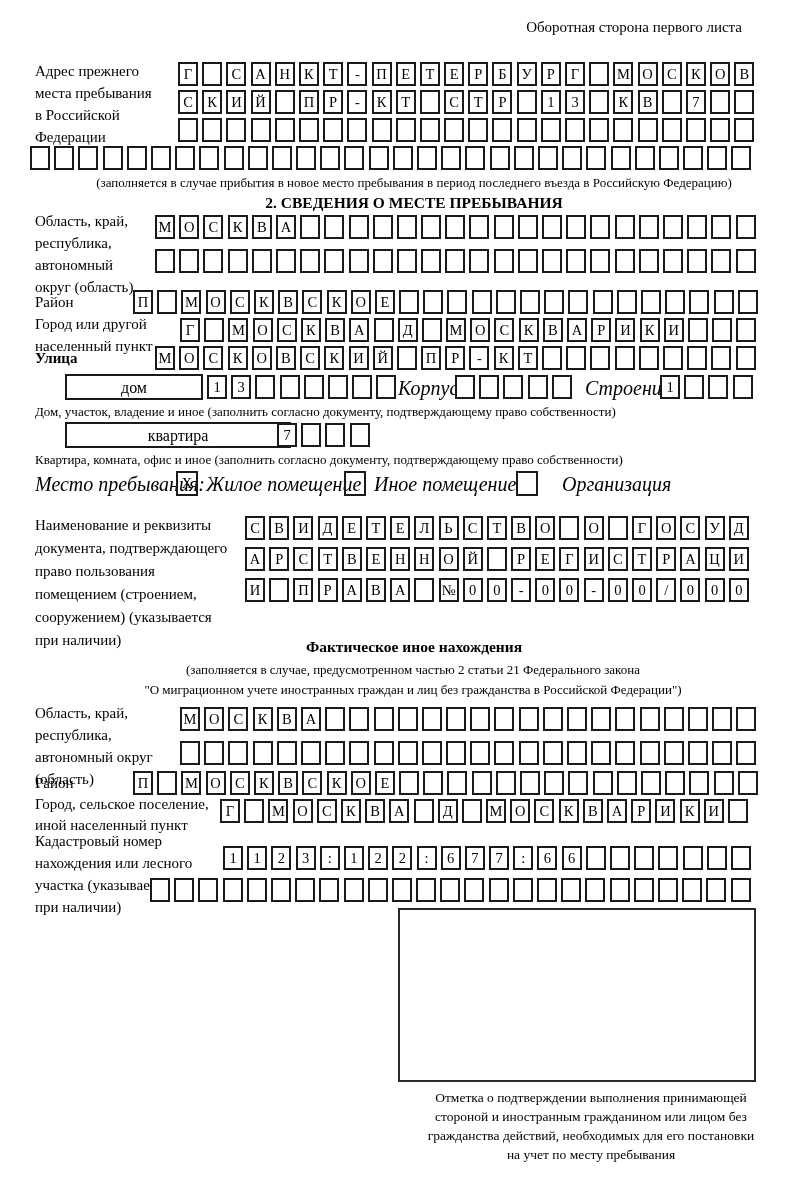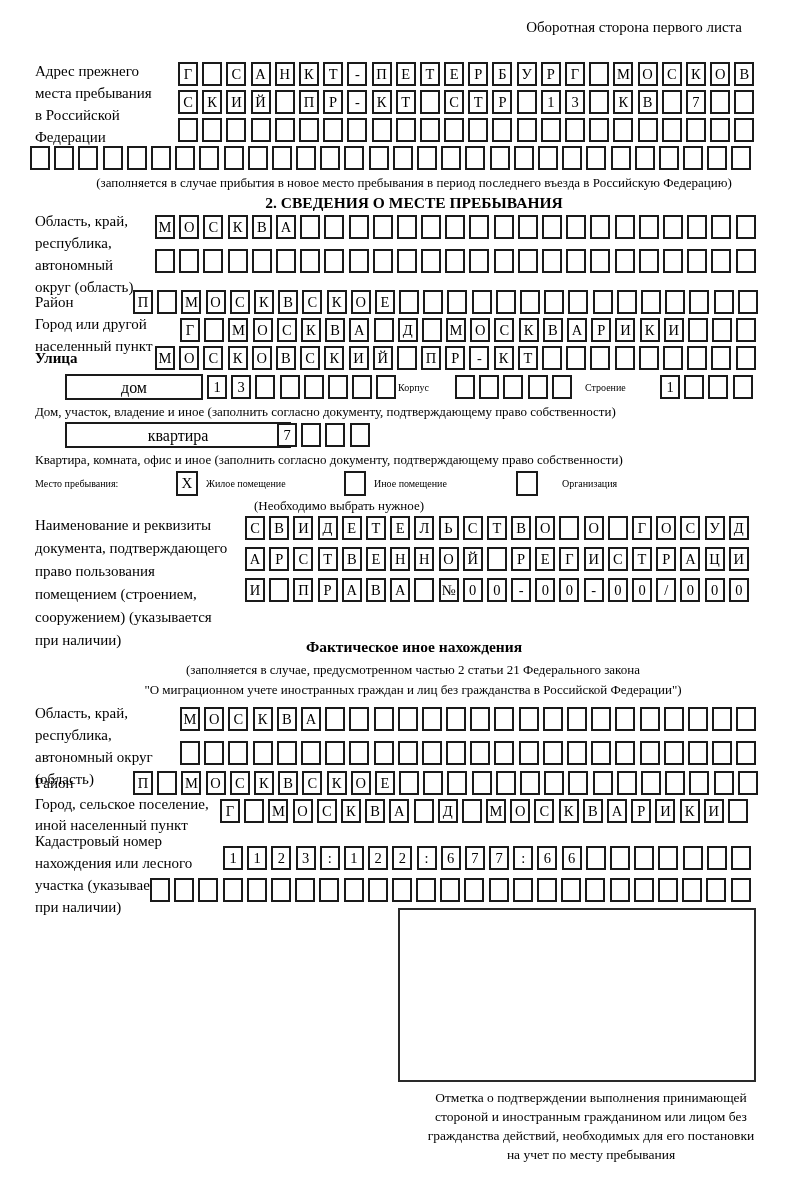--- a/index.html
+++ b/index.html
@@ -10,21 +10,21 @@
   .center{text-align:center;padding-left:14px;}
   .bold{font-weight:bold;}
   .boxrow{position:absolute;display:flex;gap:4.2px;}
   .cbox{box-sizing:border-box;flex:0 0 20px;width:20px;height:24px;border:2px solid #1a1a1a;
         text-align:center;font-size:14.5px;line-height:20px;font-family:"Liberation Serif",serif;
         display:inline-block;background:#fff;}
   .check{position:absolute;box-sizing:border-box;width:22px;height:25px;border:2px solid #1a1a1a;
         text-align:center;font-size:15px;line-height:21px;}
   .wbox{position:absolute;box-sizing:border-box;border:2px solid #1a1a1a;text-align:center;
         font-size:16px;line-height:23px;}
-  .inline-lbl{position:absolute;font-size:10px;line-height:22px;white-space:nowrap;}
+  .inline-lbl{position:absolute;font-size:20px;line-height:22px;white-space:nowrap;font-style:italic;}
   .stamp{position:absolute;box-sizing:border-box;border:2px solid #2a2a2a;background:#fff;}
 </style>
 </head>
 <body>
 
 <div class="page">
 
   <div class="lbl" style="left:35px;top:60px;width:160px;">Адрес прежнего
 места пребывания
 в Российской
@@ -329,21 +329,20 @@
     </div>
   <div class="note" style="left:35px;top:451px;width:760px;">Квартира, комната, офис и иное (заполнить согласно документу, подтверждающему право собственности)</div>
 
   <div class="inline-lbl" style="left:35px;top:473px;text-align:right;">Место пребывания:</div>
   <div class="check" style="left:176px;top:471px;">X</div>
   <div class="inline-lbl" style="left:206px;top:473px;">Жилое помещение</div>
   <div class="check" style="left:344px;top:471px;"></div>
   <div class="inline-lbl" style="left:374px;top:473px;">Иное помещение</div>
   <div class="check" style="left:516px;top:471px;"></div>
   <div class="inline-lbl" style="left:562px;top:473px;">Организация</div>
-  <div class="note center" style="left:175px;top:497px;width:300px;">(Необходимо выбрать нужное)</div>
 
   <div class="lbl" style="left:35px;top:514px;width:210px;line-height:23px;">Наименование и реквизиты
 документа, подтверждающего
 право пользования
 помещением (строением,
 сооружением) (указывается
 при наличии)</div>
   <div class="boxrow" style="left:245px;top:516px;">
       <span class="cbox">С</span>
       <span class="cbox">В</span>

